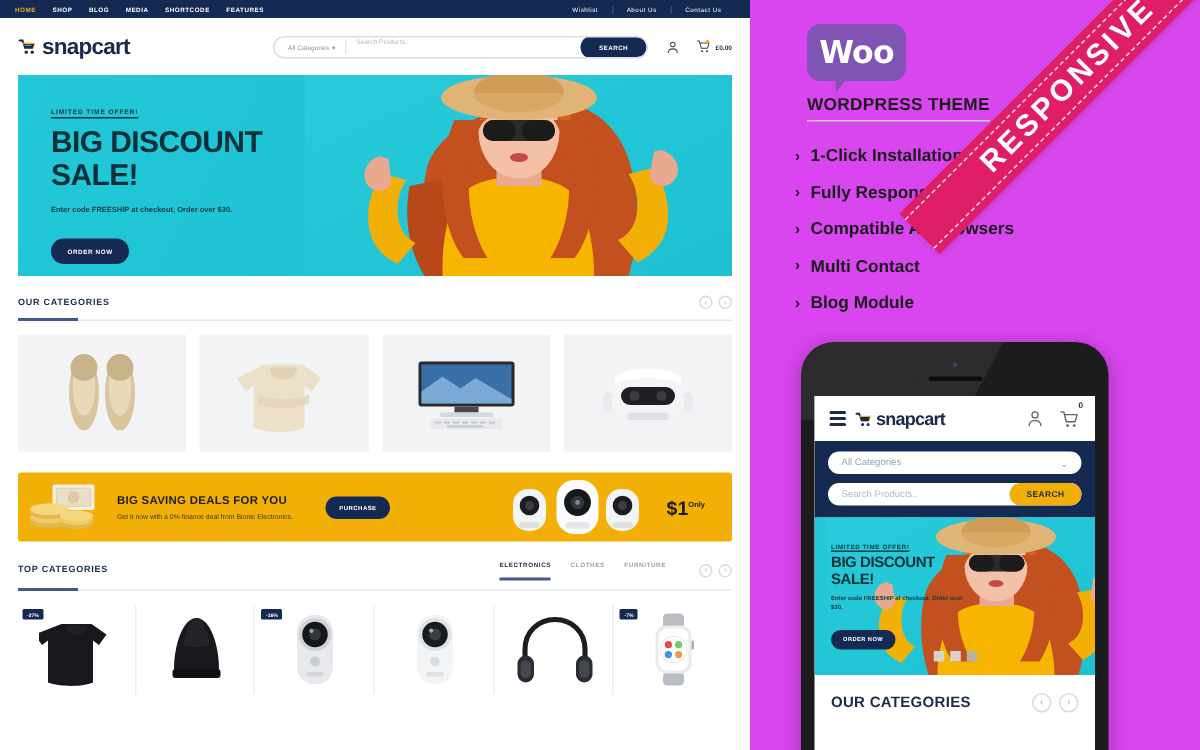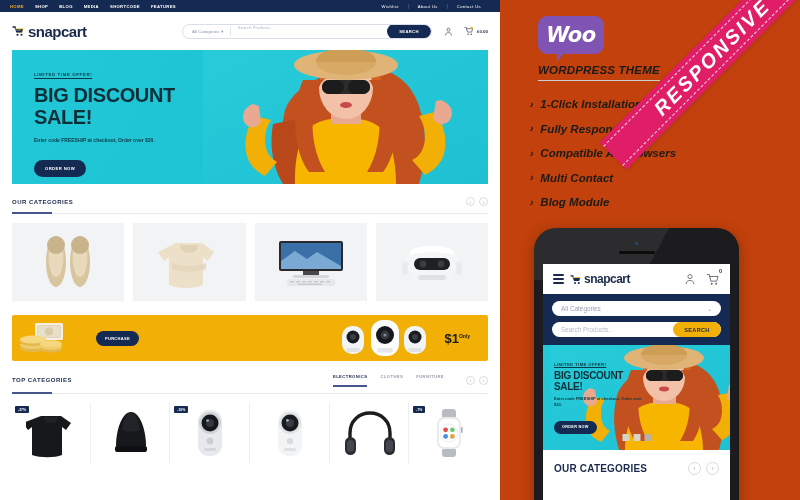--- a/index.html
+++ b/index.html
@@ -172,21 +172,21 @@
   .badge {
     position: absolute; left: 3px; top: 3px;
     background: #152a52; color: #fff;
     font-size: 3.4px; font-weight: 700;
     padding: 1.5px 3px; border-radius: 1px;
   }
 
   
   .info-panel {
     position: absolute; left: 500px; top: 0;
-    width: 300px; height: 500px; background: #c2410c; overflow: hidden; font-style: italic;
+    width: 300px; height: 500px; background: #d946ef; overflow: hidden;
   }
   .woo-logo {
     position: absolute; left: 38px; top: 16px;
     width: 66px; height: 46px;
   }
   .woo-bubble {
     width: 66px; height: 38px; background: #7f54b3;
     border-radius: 9px; display: flex; align-items: center; justify-content: center;
   }
   .woo-text { color: #fff; font-size: 21px; font-weight: 800; letter-spacing: -.5px; font-family: "DejaVu Sans", sans-serif; }
@@ -495,20 +495,24 @@
         <rect x="18.5" y="4.5" width="23" height="12" rx="1" fill="#e8dfc9" stroke="#d6c9a9" stroke-width=".6"></rect>
         <circle cx="30" cy="10.5" r="4" fill="#d9cba8"></circle>
         <ellipse cx="14" cy="27" rx="13" ry="4" fill="#e2b84e"></ellipse>
         <ellipse cx="14" cy="24" rx="13" ry="4" fill="#f0cc69"></ellipse>
         <ellipse cx="14" cy="21" rx="13" ry="4" fill="#e2b84e"></ellipse>
         <ellipse cx="14" cy="18.5" rx="13" ry="4" fill="#f5d77f"></ellipse>
         <ellipse cx="32" cy="28" rx="11" ry="3.6" fill="#e2b84e"></ellipse>
         <ellipse cx="32" cy="25.4" rx="11" ry="3.6" fill="#f0cc69"></ellipse>
         <ellipse cx="32" cy="22.8" rx="11" ry="3.6" fill="#f5d77f"></ellipse>
       </svg>
+    </div>
+    <div class="promo-copy">
+      <div class="promo-title">BIG SAVING DEALS FOR YOU</div>
+      <div class="promo-sub">Get it now with a 0% finance deal from Bionic Electronics.</div>
     </div>
     <button class="promo-btn">PURCHASE</button>
     <div class="promo-cams">
       <svg width="96" height="44" viewBox="0 0 96 44">
         <g>
           <rect x="4" y="10" width="22" height="28" rx="10" fill="#f3f4f6"></rect>
           <circle cx="15" cy="21" r="6.5" fill="#1b1c20"></circle>
           <circle cx="15" cy="21" r="3" fill="#3a3d45"></circle>
           <rect x="8" y="32" width="14" height="4" rx="2" fill="#dfe1e5"></rect>
         </g>

